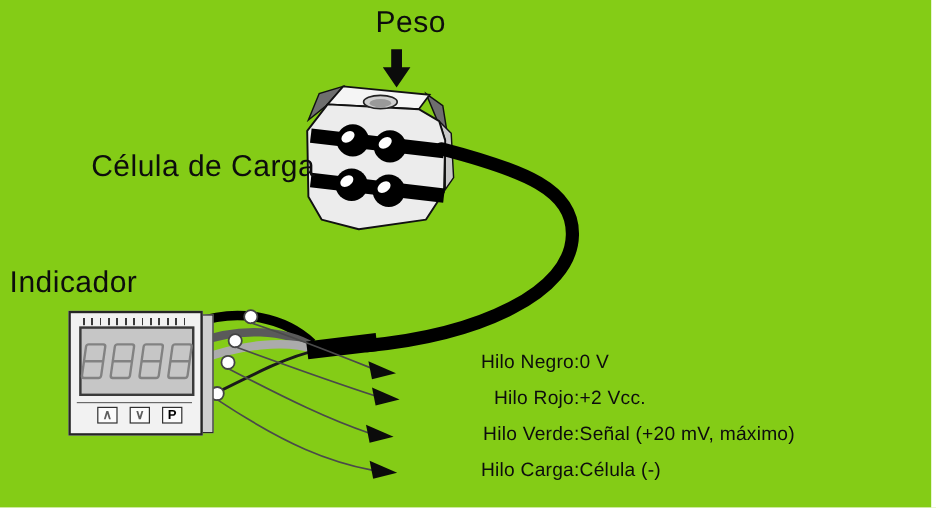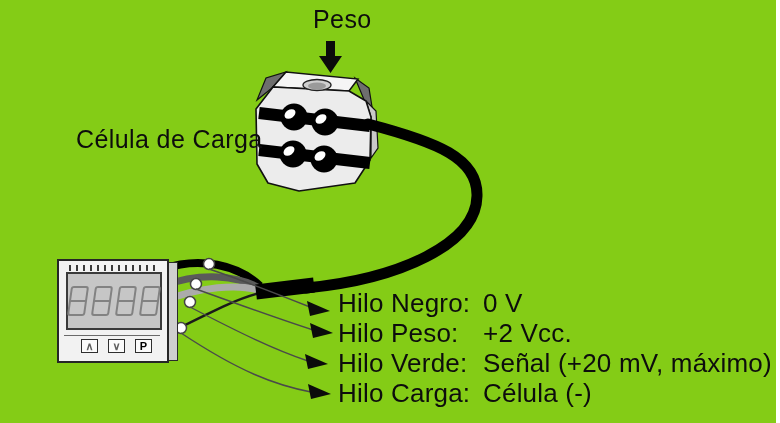--- a/index.html
+++ b/index.html
@@ -41,21 +41,21 @@
     position:absolute; top:78px; width:17px; height:14px; background:#fbfbfb;
     border:1.5px solid #2f2f2f; font-size:11px; line-height:12px; text-align:center;
     padding:0; box-sizing:border-box; font-family:"Liberation Sans", sans-serif;
   }
   .btn-up   { left:22px; color:#5f5f5f; font-weight:bold; }
   .btn-down { left:49px; color:#5f5f5f; font-weight:bold; }
   .btn-p    { left:76px; color:#000;    font-weight:bold; }
 
   
   .wire-rows { position:absolute; z-index:3; left:338px; top:288px; }
-  .wire-row  { height:30px; line-height:30px; font-size:26px; letter-spacing:0.2px; white-space:nowrap; display:flex; }
+  .wire-row  { height:30px; line-height:30px; font-size:16px; letter-spacing:0.2px; white-space:nowrap; display:flex;text-align:right; }
   .wlabel { display:inline-block; min-width:145px; }
   .wvalue { display:inline-block; }
 </style>
 </head>
 <body>
 
 <div class="canvas">
 
   <svg class="art" width="780" height="423" viewBox="0 0 780 423">
 
@@ -101,20 +101,21 @@
     <path d="M 181,333 C 240,372 275,385 311,392" fill="none" stroke="#4a4a4a" stroke-width="1.4"></path>
 
     <polygon points="330,311 307,301 310,316" fill="#0b0b0b"></polygon>
     <polygon points="333,333 310,323 313,338" fill="#0b0b0b"></polygon>
     <polygon points="328,364 305,354 308,369" fill="#0b0b0b"></polygon>
     <polygon points="331,394 308,384 311,399" fill="#0b0b0b"></polygon>
   </svg>
 
   <div class="dlabel lbl-peso">Peso</div>
   <div class="dlabel lbl-cell">Célula de Carga</div>
+  <div class="dlabel lbl-indicador">Indicador</div>
 
   <div class="indicator-side"></div>
   <div class="indicator">
     <div class="ticks"></div>
     <div class="display">
       <div class="digits" id="digits">
           <div class="digit"></div>
           <div class="digit"></div>
           <div class="digit"></div>
           <div class="digit"></div>
@@ -125,21 +126,21 @@
     <div class="btn btn-down">∨</div>
     <div class="btn btn-p">P</div>
   </div>
 
   <div class="wire-rows">
     <div class="wire-row">
       <span class="wlabel">Hilo Negro:</span>
       <span class="wvalue">0 V</span>
     </div>
     <div class="wire-row">
-      <span class="wlabel">Hilo Peso:</span>
+      <span class="wlabel">Hilo Rojo:</span>
       <span class="wvalue">+2 Vcc.</span>
     </div>
     <div class="wire-row">
       <span class="wlabel">Hilo Verde:</span>
       <span class="wvalue">Señal (+20 mV, máximo)</span>
     </div>
     <div class="wire-row">
       <span class="wlabel">Hilo Carga:</span>
       <span class="wvalue">Célula (-)</span>
     </div>

